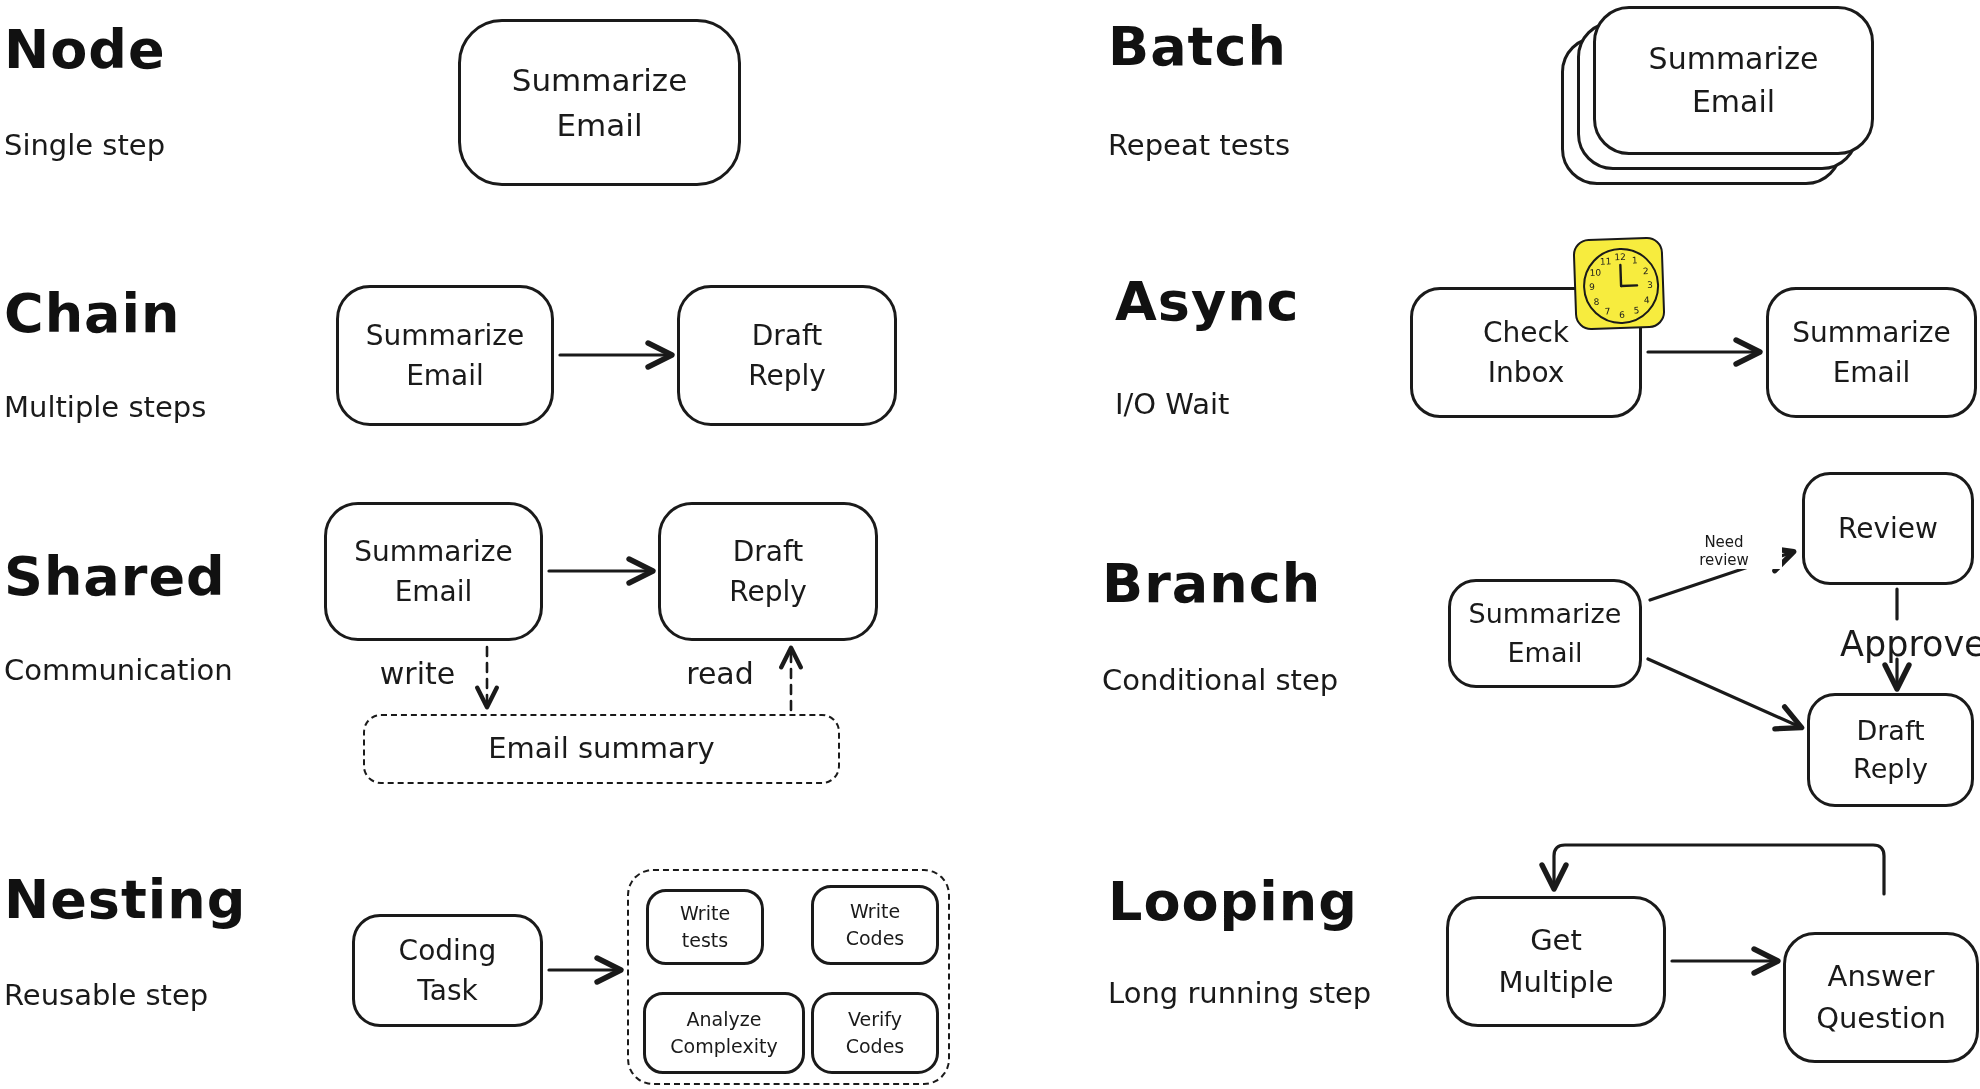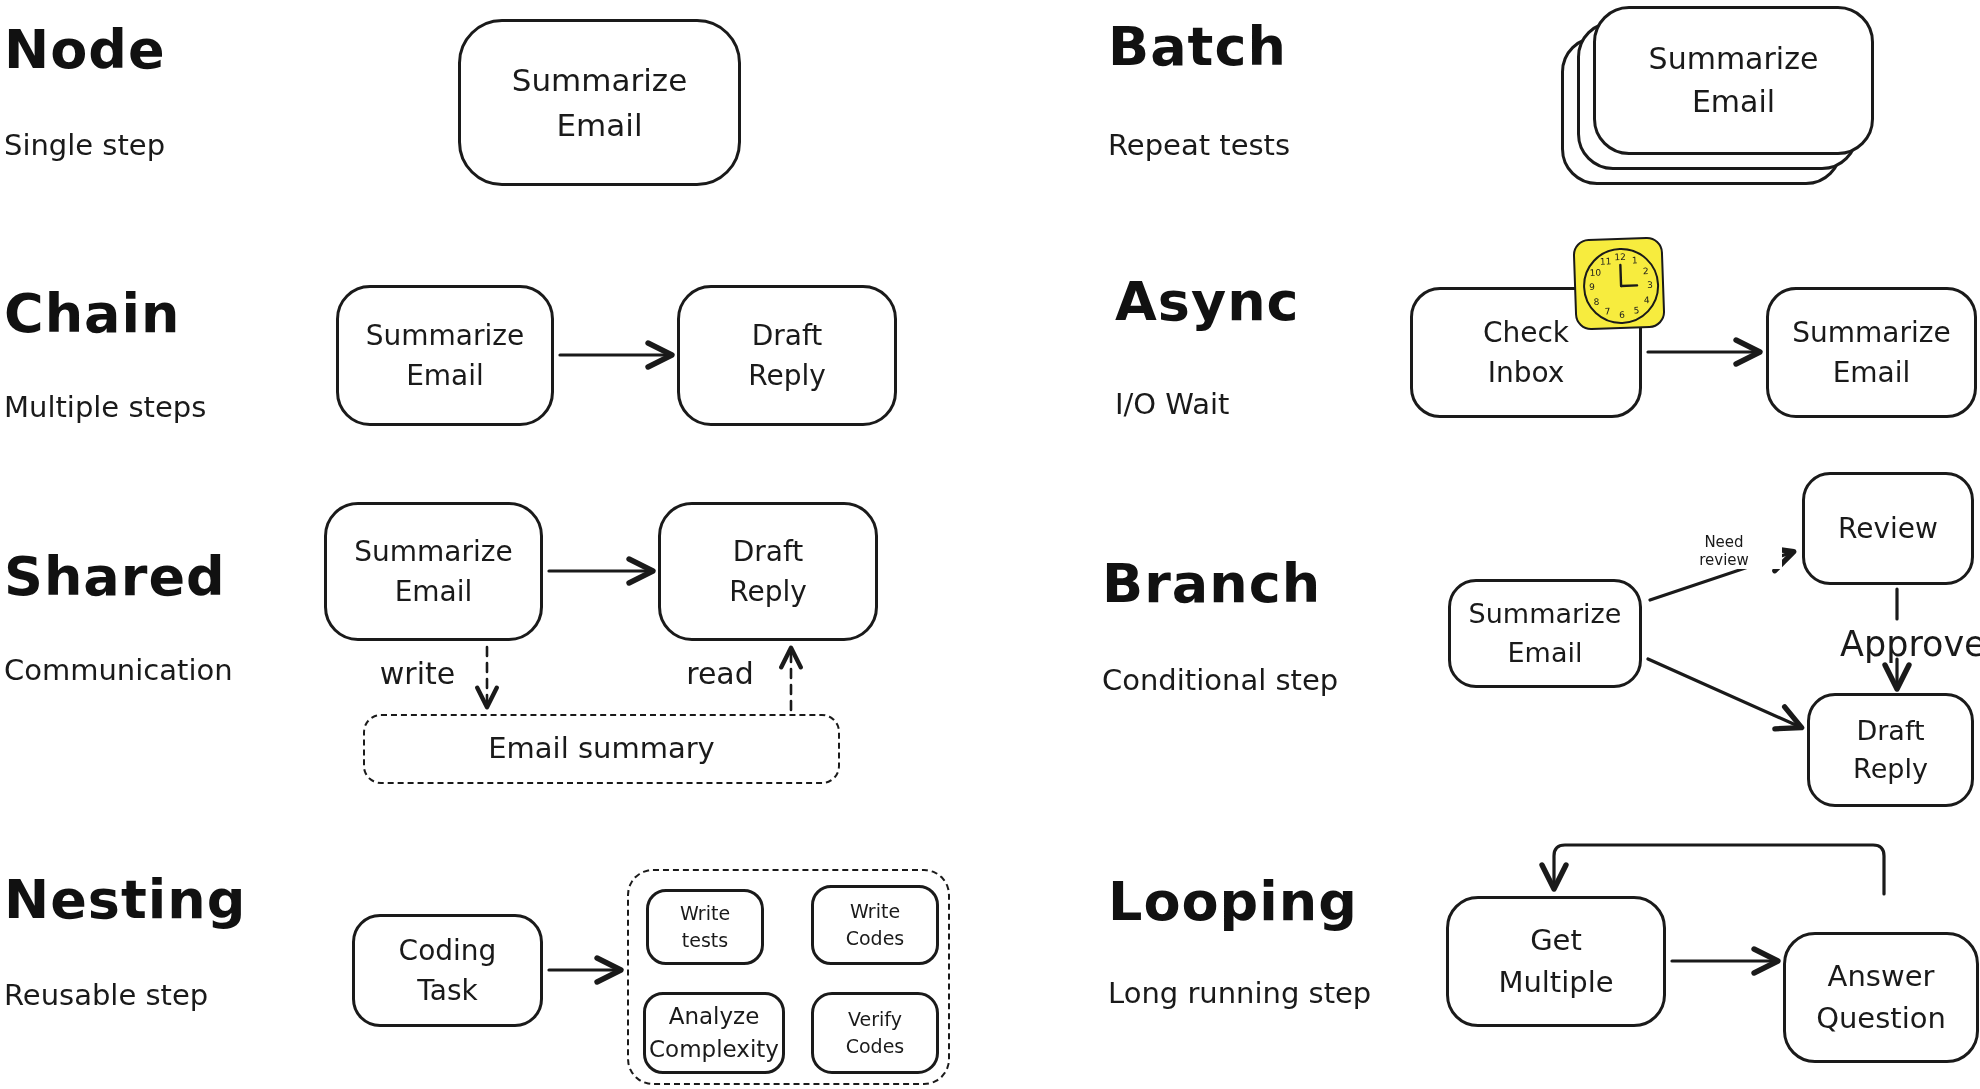--- a/index.html
+++ b/index.html
@@ -81,21 +81,21 @@
 
   <div class="sec-title" style="left:4px; top:868px;">Nesting</div>
   <div class="sec-sub" style="left:4px; top:978px;">Reusable step</div>
   <div class="box" style="left:352px; top:914px; width:191px; height:113px; border-radius:28px; font-size:28px;">Coding
 Task</div>
   <div class="container-box" style="left:627px; top:869px; width:323px; height:216px; border-radius:26px;"></div>
   <div class="box" style="left:646px; top:889px; width:118px; height:76px; border-radius:20px; font-size:19px;">Write
 tests</div>
   <div class="box" style="left:811px; top:885px; width:128px; height:80px; border-radius:20px; font-size:19px;">Write
 Codes</div>
-  <div class="box" style="left:643px; top:992px; width:142px; height:82px; border-radius:20px; font-size:23px;">Analyze
+  <div class="box" style="left:643px; top:992px; width:162px; height:82px; border-radius:20px; font-size:19px;">Analyze
 Complexity</div>
   <div class="box" style="left:811px; top:992px; width:128px; height:82px; border-radius:21px; font-size:19px;">Verify
 Codes</div>
 
   <div class="sec-title" style="left:1108px; top:15px;">Batch</div>
   <div class="sec-sub" style="left:1108px; top:128px;">Repeat tests</div>
   <div class="card" style="left:1561px; top:36px; width:281px; height:149px;"></div>
   <div class="card" style="left:1577px; top:21px; width:281px; height:149px;"></div>
   <div class="box" style="left:1593px; top:6px; width:281px; height:149px; border-radius:36px; font-size:30px;">Summarize
 Email</div>

